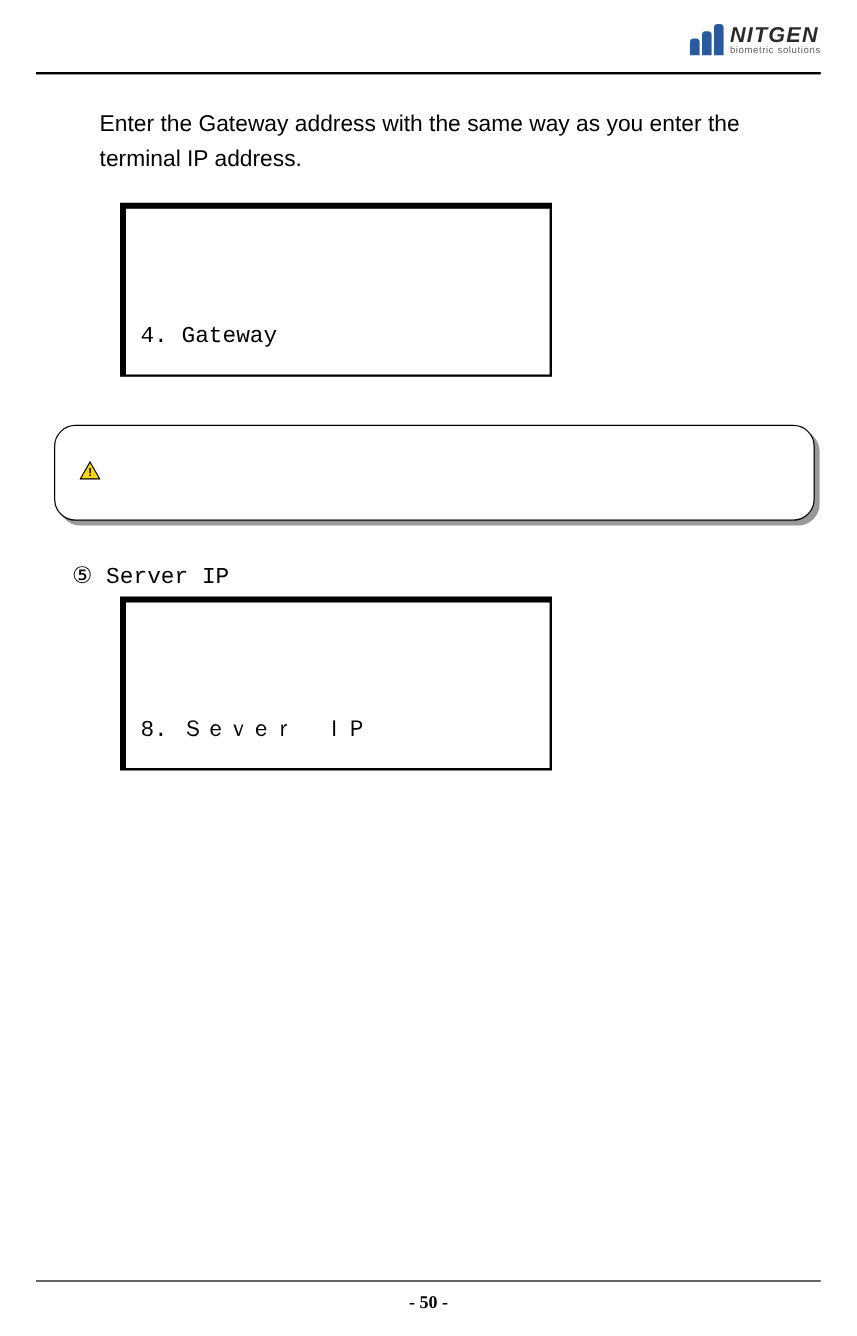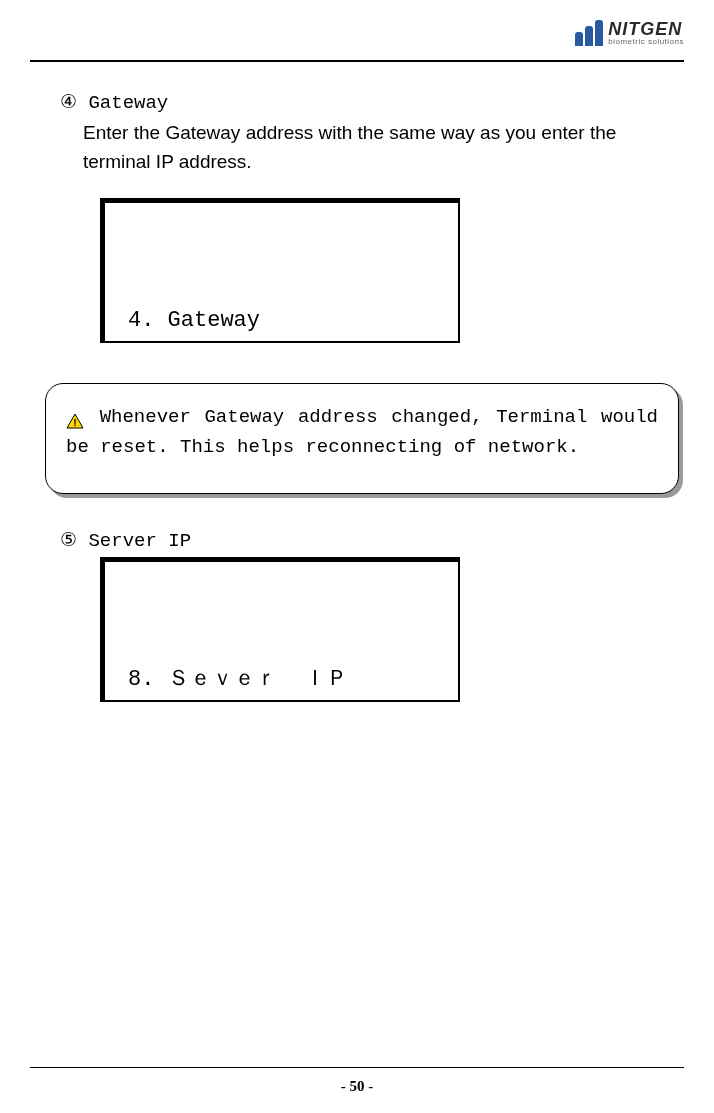--- a/index.html
+++ b/index.html
@@ -78,23 +78,23 @@
       margin-bottom: 22px;
       line-height: 1.5;
     }
     .lcd-box {
       margin-left: 40px;
       width: 360px;
       height: 145px;
       border: 2px solid black;
       border-left-width: 5px;
       border-top-width: 5px;
-      padding: 30px 23px;
+      padding: 30px 12px;
       font-family: "Courier New", monospace;
-      font-size: 22px;
+      font-size: 19px;
       line-height: 1.6;
       white-space: pre;
     }
     .note-wrap {
       margin-top: 40px;
       margin-left: -15px;
       margin-right: -5px;
       position: relative;
     }
     .note-shadow {
@@ -165,38 +165,36 @@
   <div class="logo-text">
     <span class="logo-brand">NITGEN</span>
     <span class="logo-sub">biometric solutions</span>
   </div>
 </div>
 
 <div class="header-line"></div>
 
 <div class="content">
 
-  <div class="section-title">④ Gateway</div>
   <div class="section-body">Enter the Gateway address with the same way as you enter the terminal IP address.</div>
 
   <div class="lcd-box">
     <div>4. Gateway</div>
     <div>＿＿0.    0.    0.    0.</div>
   </div>
 
   <div class="note-wrap">
     <div class="note-shadow"></div>
     <div class="note-box">
       <span class="warning-icon">
         <svg viewBox="0 0 18 16">
           <polygon points="9,1 17,15 1,15" fill="#ffd700" stroke="black" stroke-width="1"></polygon>
           <text x="9" y="13" font-size="10" text-anchor="middle" font-weight="bold" fill="black">!</text>
         </svg>
       </span>
-      <span>Whenever Gateway address changed, Terminal would be reset. This helps reconnecting of network.</span>
     </div>
   </div>
 
   <div class="section5">
     <div class="section-title">⑤ Server IP</div>
 
     <div class="lcd-box">
       <div>8. Ｓｅｖｅｒ  ＩＰ</div>
     </div>
   </div>

